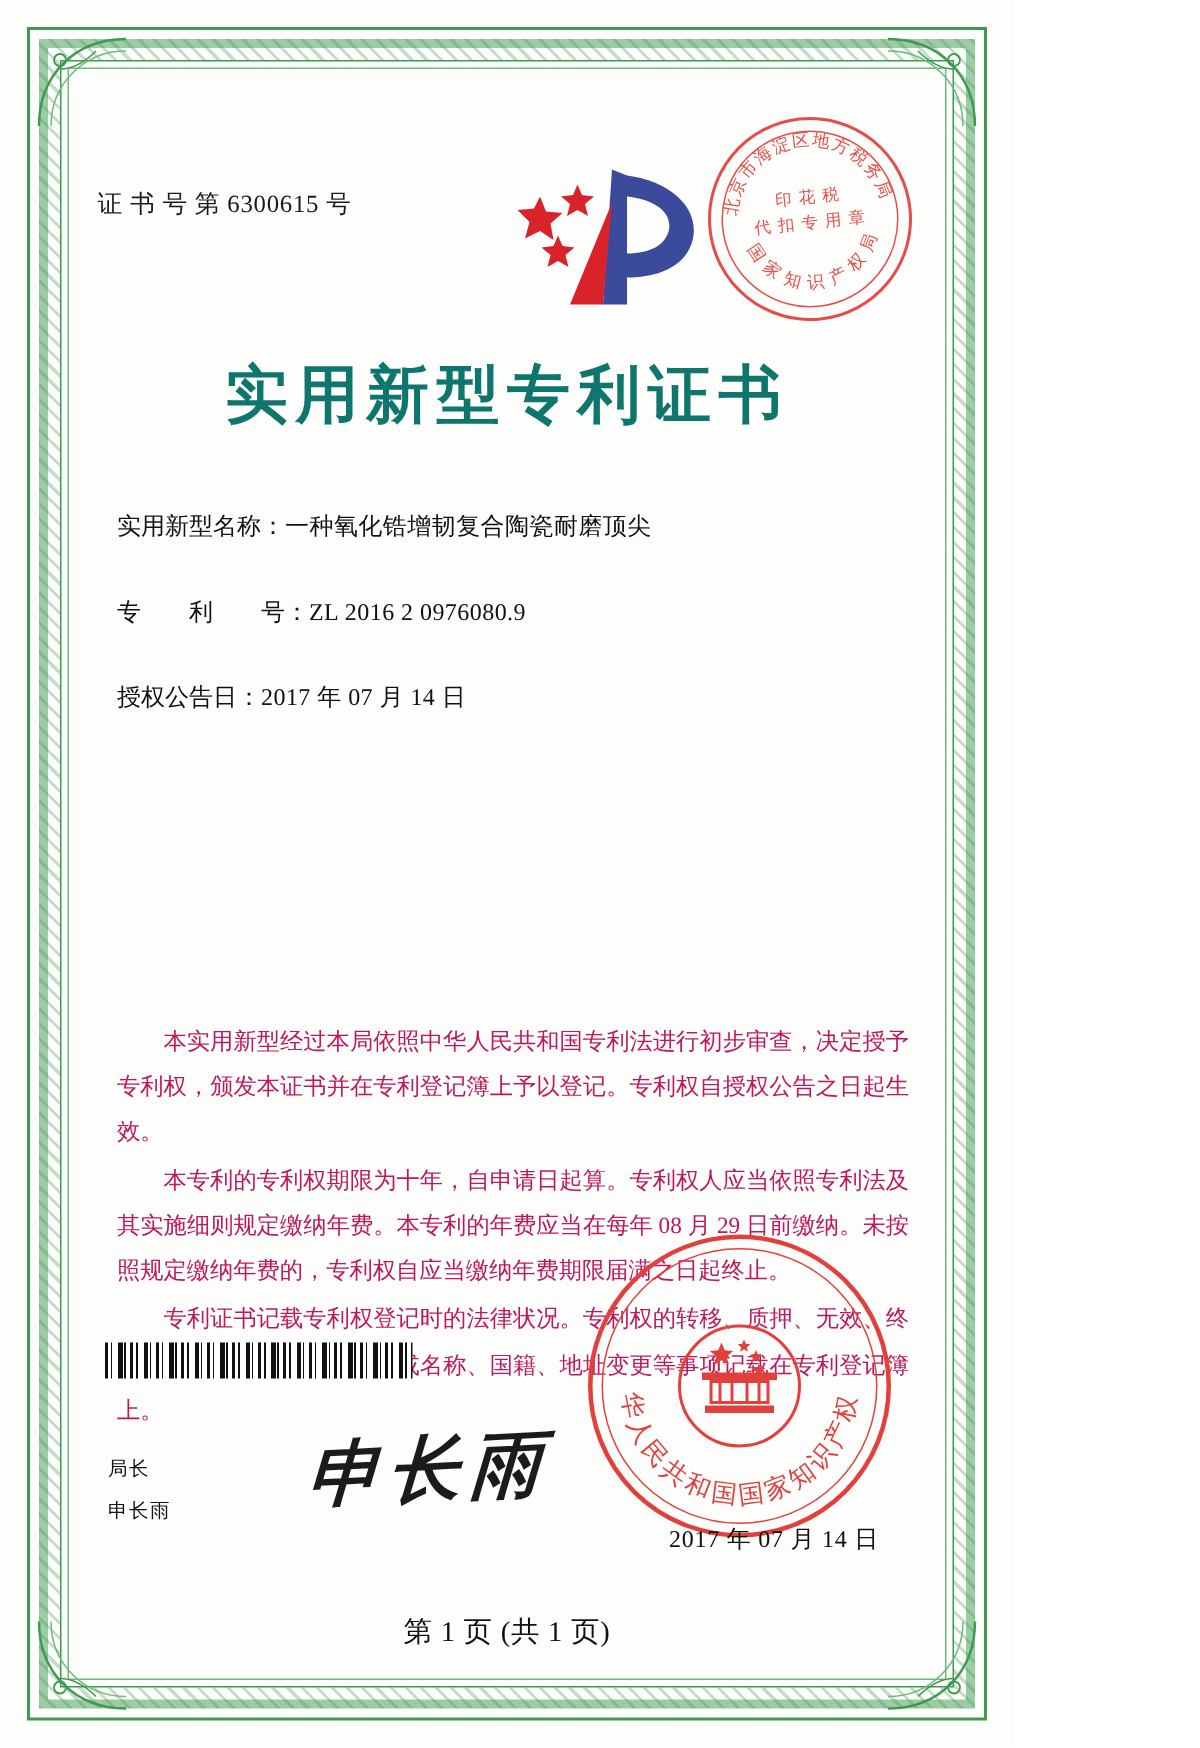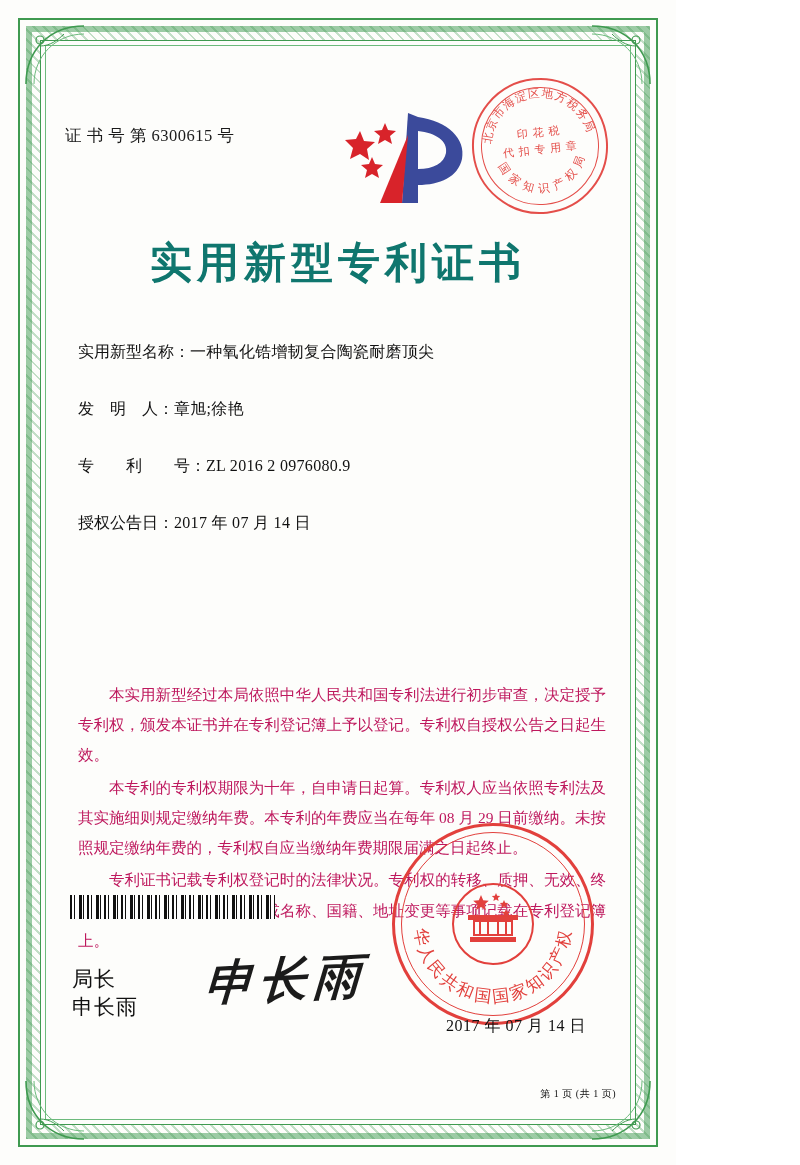--- a/index.html
+++ b/index.html
@@ -190,21 +190,21 @@
       repeating-linear-gradient(90deg,
         #111 0 2px, #fff 2px 4px, #111 4px 5px, #fff 5px 9px,
         #111 9px 12px, #fff 12px 13px, #111 13px 14px, #fff 14px 17px);
   }
 
   
   .sig-block {
     position: absolute;
     left: 12px;
     top: 905px;
-    font-size: 21px;
+    font-size: 13px;
     line-height: 28px;
     letter-spacing: 1px;
   }
   .handwriting {
     position: absolute;
     left: 145px;
     top: 888px;
     font-family: "Liberation Serif", serif;
     font-size: 48px;
     font-weight: bold;
@@ -246,22 +246,22 @@
     font-size: 16px;
     color: #111;
     letter-spacing: .5px;
     white-space: nowrap;
   }
 
   .page-no {
     position: absolute;
     left: 0; right: 0;
     bottom: 4px;
-    text-align: right;
-    font-size: 10px;
+    text-align: center;
+    font-size: 19px;
     color: #111;
     letter-spacing: .5px;
   }
 </style>
 </head>
 <body>
 
 <div class="page">
 
   <div class="frame-outer"></div>
@@ -336,23 +336,20 @@
         <div>印 花 税</div>
         <div>代 扣 专 用 章</div>
       </div>
     </div>
 
     <div class="title">实用新型专利证书</div>
 
     <div class="fields">
       <div class="field">
         <span class="lbl">实用新型名称：</span><span class="val">一种氧化锆增韧复合陶瓷耐磨顶尖</span>
-      </div>
-      <div class="field">
-        <span class="lbl">发　明　人：</span><span class="val">章旭;徐艳</span>
       </div>
       <div class="field">
         <span class="lbl">专　　利　　号：</span><span class="val">ZL 2016 2 0976080.9</span>
       </div>
       <div class="field">
         <span class="lbl">授权公告日：</span><span class="val">2017 年 07 月 14 日</span>
       </div>
     </div>
 
     <div class="paras">

